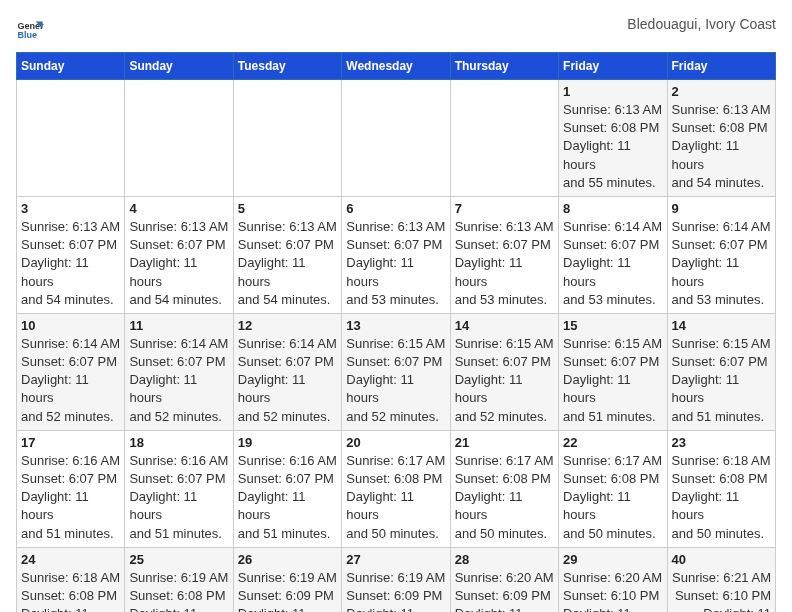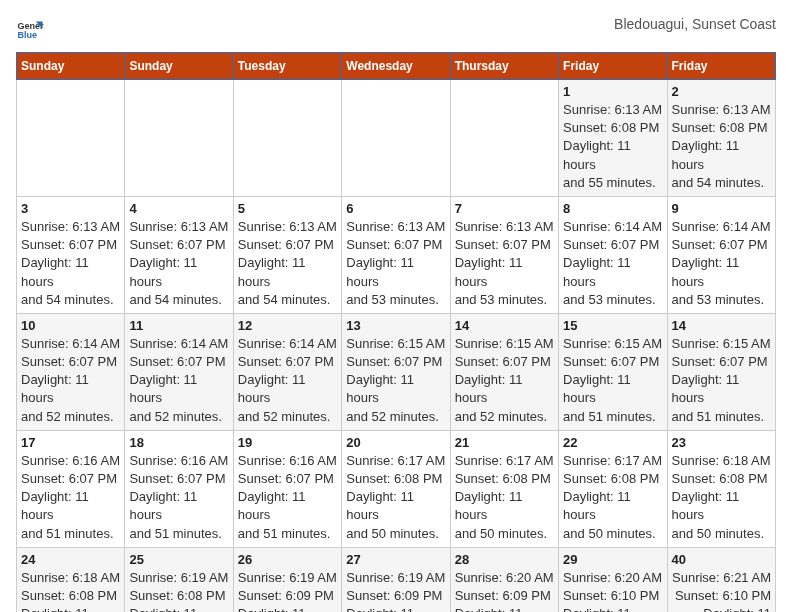--- a/index.html
+++ b/index.html
@@ -36,21 +36,21 @@
     .location {
       font-size: 14px;
       color: #555;
     }
     table {
       width: 100%;
       border-collapse: collapse;
       font-size: 11px;
     }
     thead tr th {
-      background-color: #c2410c;
+      background-color: #1d4ed8;
       color: #fff;
       padding: 6px 4px;
       text-align: left;
       font-size: 12px;
       font-weight: bold;
       border: 1px solid #2d6db5;
     }
     tbody tr td {
       border: 1px solid #ccc;
       vertical-align: top;
@@ -83,21 +83,21 @@
 
 <div class="header">
   <div class="logo">
     <svg class="logo-icon" viewBox="0 0 40 40">
       <text x="2" y="18" font-family="Arial" font-weight="bold" font-size="13" fill="#333">General</text>
       <text x="2" y="32" font-family="Arial" font-weight="bold" font-size="13" fill="#2d6db5">Blue</text>
       <polygon points="28,8 38,8 38,18" fill="#2d6db5"></polygon>
     </svg>
   </div>
   <div class="title-block">
-    <div class="location">Bledouagui, Sunset Coast</div>
+    <div class="location">Bledouagui, Ivory Coast</div>
   </div>
 </div>
 
 <table>
   <thead>
     <tr>
     <th>Sunday</th>
         <th>Sunday</th>
         <th>Tuesday</th>
         <th>Wednesday</th>

